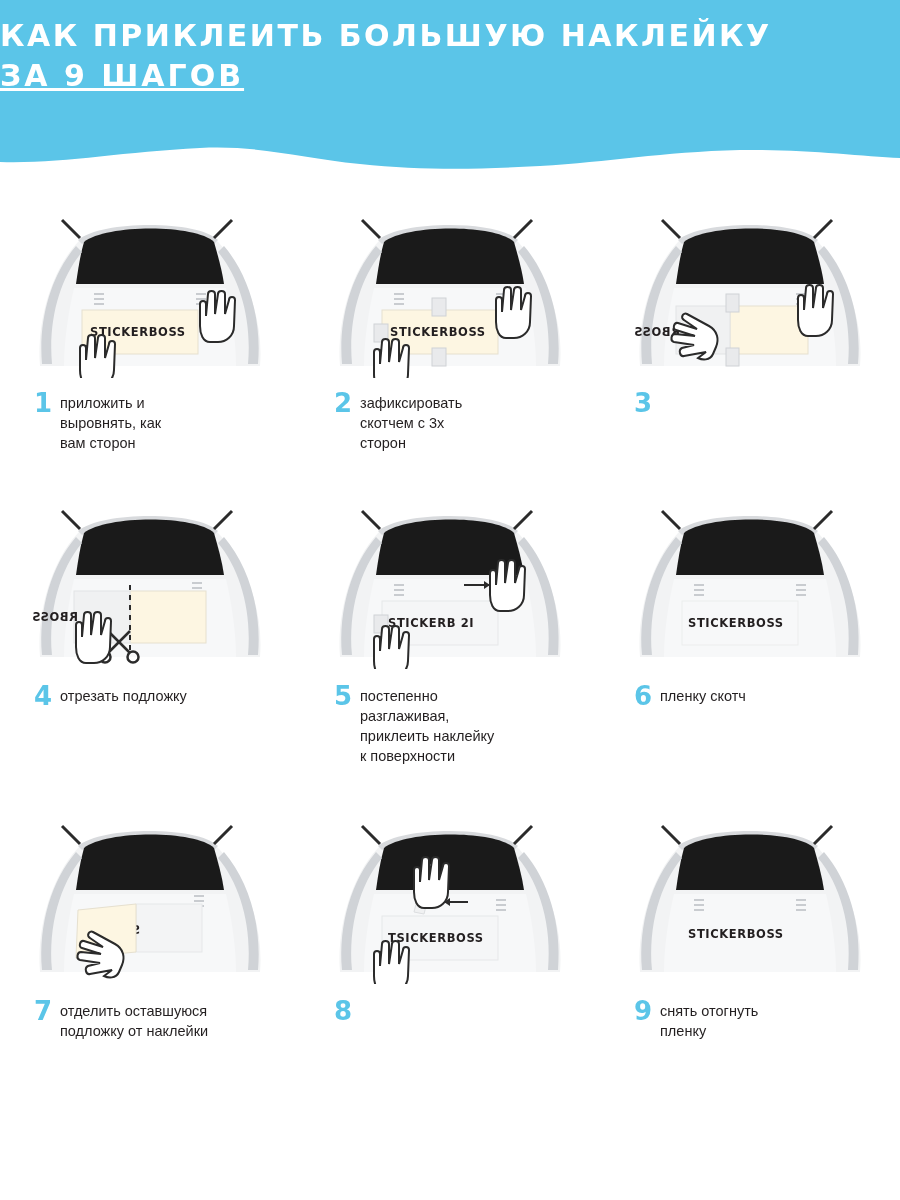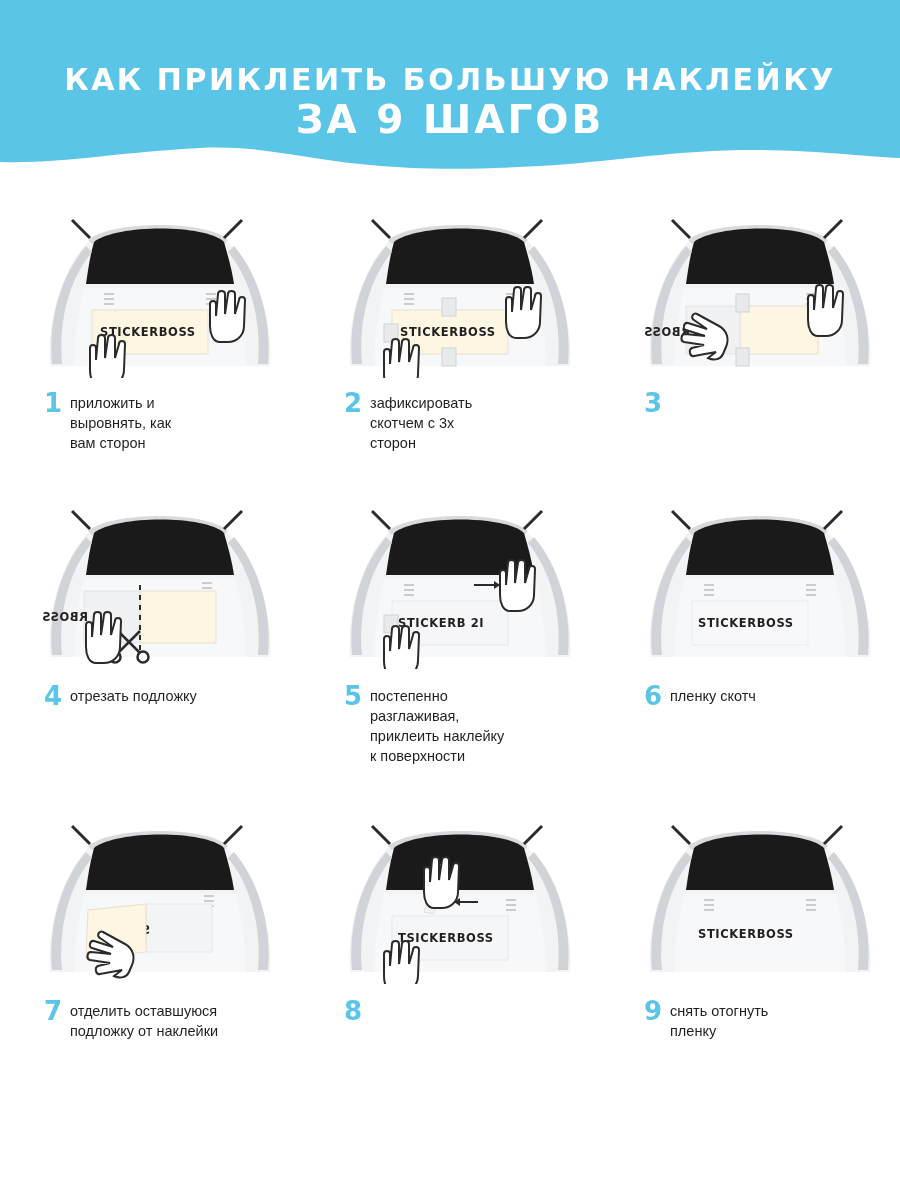--- a/index.html
+++ b/index.html
@@ -17,49 +17,50 @@
 
   
   .banner {
     position: relative;
     width: 900px;
     height: 172px;
     background: #5bc5e8;
     overflow: hidden;
   }
   .banner-inner {
-    padding-top: 60px;
-    text-align: center;
+    padding-top: 16px;
+    text-align: left;
   }
   .banner-title-line {
     color: #ffffff;
     font-weight: bold;
     letter-spacing: 2.5px;
     font-size: 30px;
     line-height: 40px;
     text-transform: uppercase;
     font-family: "DejaVu Sans", sans-serif;
   }
   .banner-title-line.second {
-    font-size: 39px;
+    font-size: 30px;
     letter-spacing: 3px;
+    text-decoration: underline;
   }
   
   .banner-wave {
     position: absolute;
     left: 0;
     bottom: -2px;
     width: 900px;
     height: 34px;
   }
 
   
   .grid {
     width: 836px;
-    padding: 26px 0 0 10px;
+    padding: 26px 0 0 0;
     box-sizing: border-box;
   }
   .row {
     display: flex;
     width: 900px;
   }
   .cell {
     width: 300px;
     box-sizing: border-box;
     padding: 0 18px;

